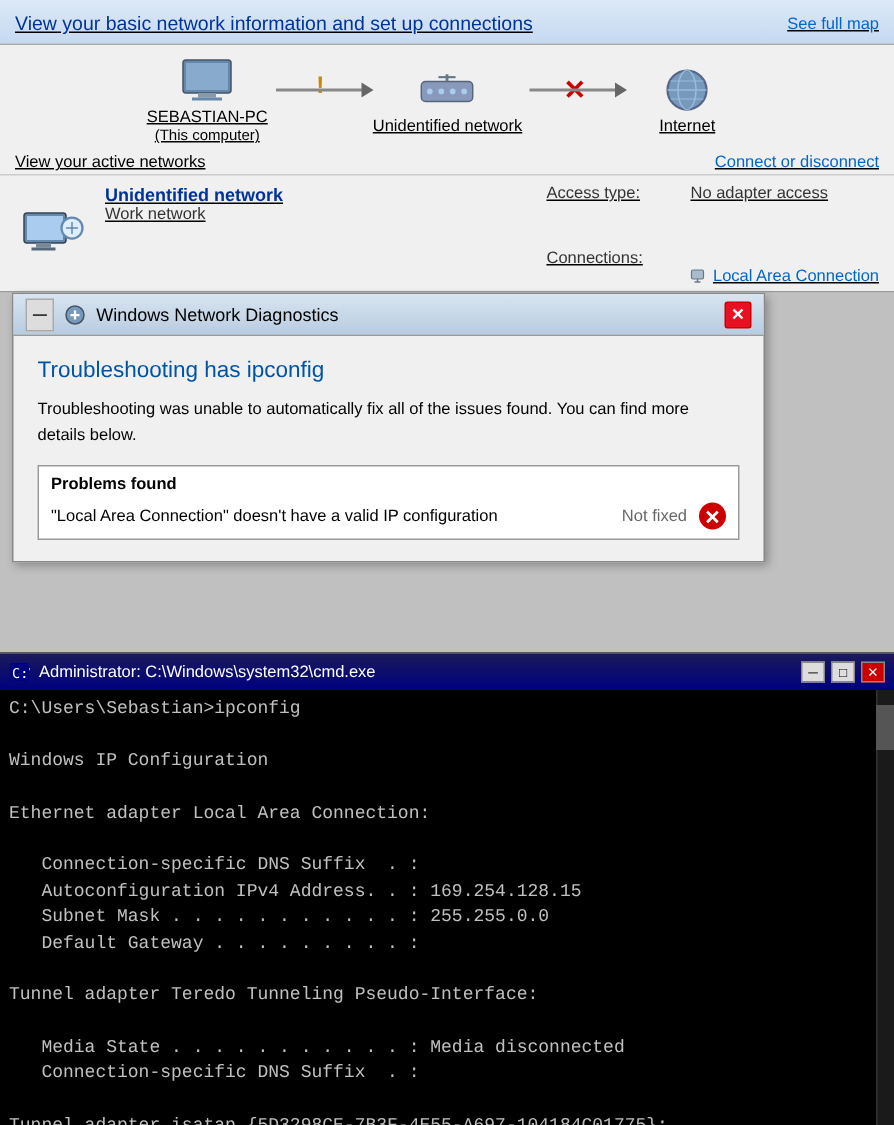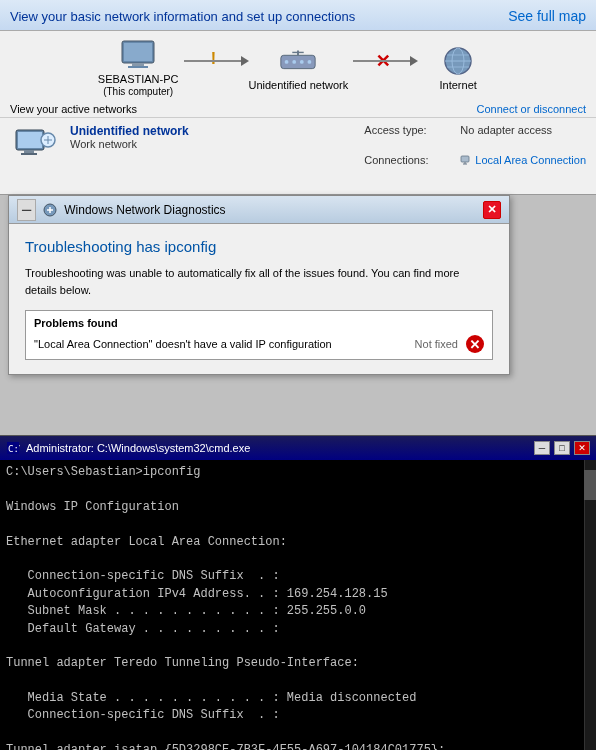--- a/index.html
+++ b/index.html
@@ -11,40 +11,41 @@
       background: #c0c0c0;
       overflow: hidden;
     }
 
     
     .network-center {
       background: #f0f0f0;
       width: 596px;
       height: 195px;
       border-bottom: 1px solid #999;
+      text-decoration: underline;
     }
 
     .nc-header {
       background: linear-gradient(to bottom, #dce9f7, #c5d9f1);
       padding: 8px 10px 6px 10px;
       border-bottom: 1px solid #aaa;
     }
 
     .nc-header-title {
       color: #003399;
       font-size: 13px;
       font-weight: normal;
       display: flex;
       justify-content: space-between;
       align-items: center;
     }
 
     .see-full-map {
       color: #0066cc;
-      font-size: 14px;
+      font-size: 11px;
       cursor: pointer;
       text-decoration: none;
     }
 
     .nc-diagram {
       display: flex;
       align-items: center;
       justify-content: center;
       padding: 8px 20px 4px 20px;
       gap: 0px;
@@ -186,20 +187,21 @@
     .detail-value {
       color: #333;
     }
 
     .connection-link {
       color: #0066cc;
       cursor: pointer;
       display: flex;
       align-items: center;
       gap: 3px;
+      margin-top: 25px;
     }
 
     
     .diagnostics-window {
       position: absolute;
       top: 195px;
       left: 8px;
       width: 502px;
       background: #f0f0f0;
       border: 1px solid #888;

